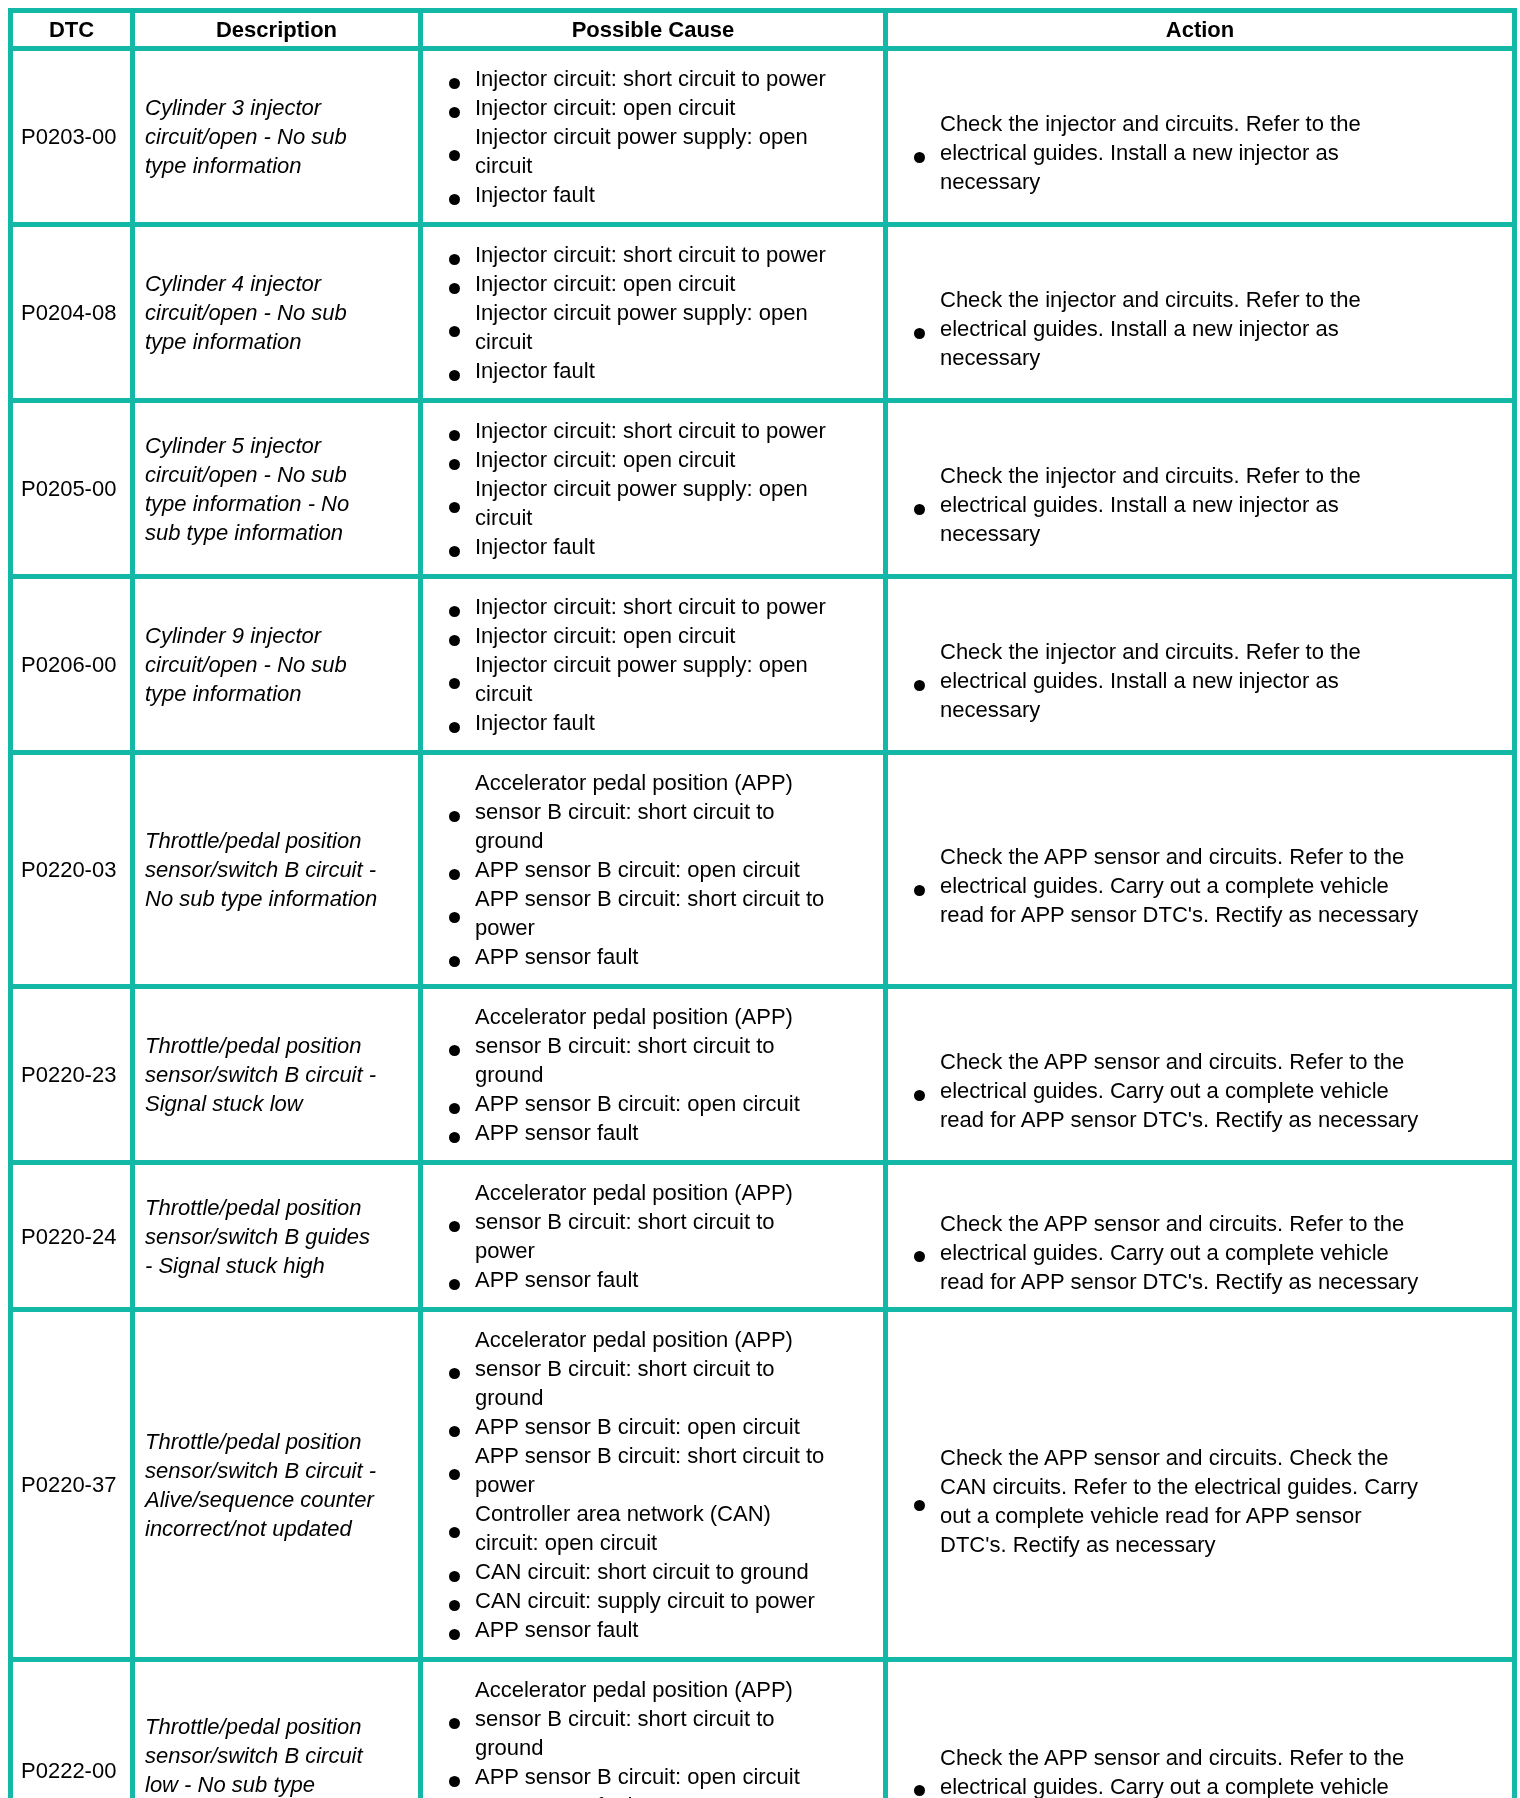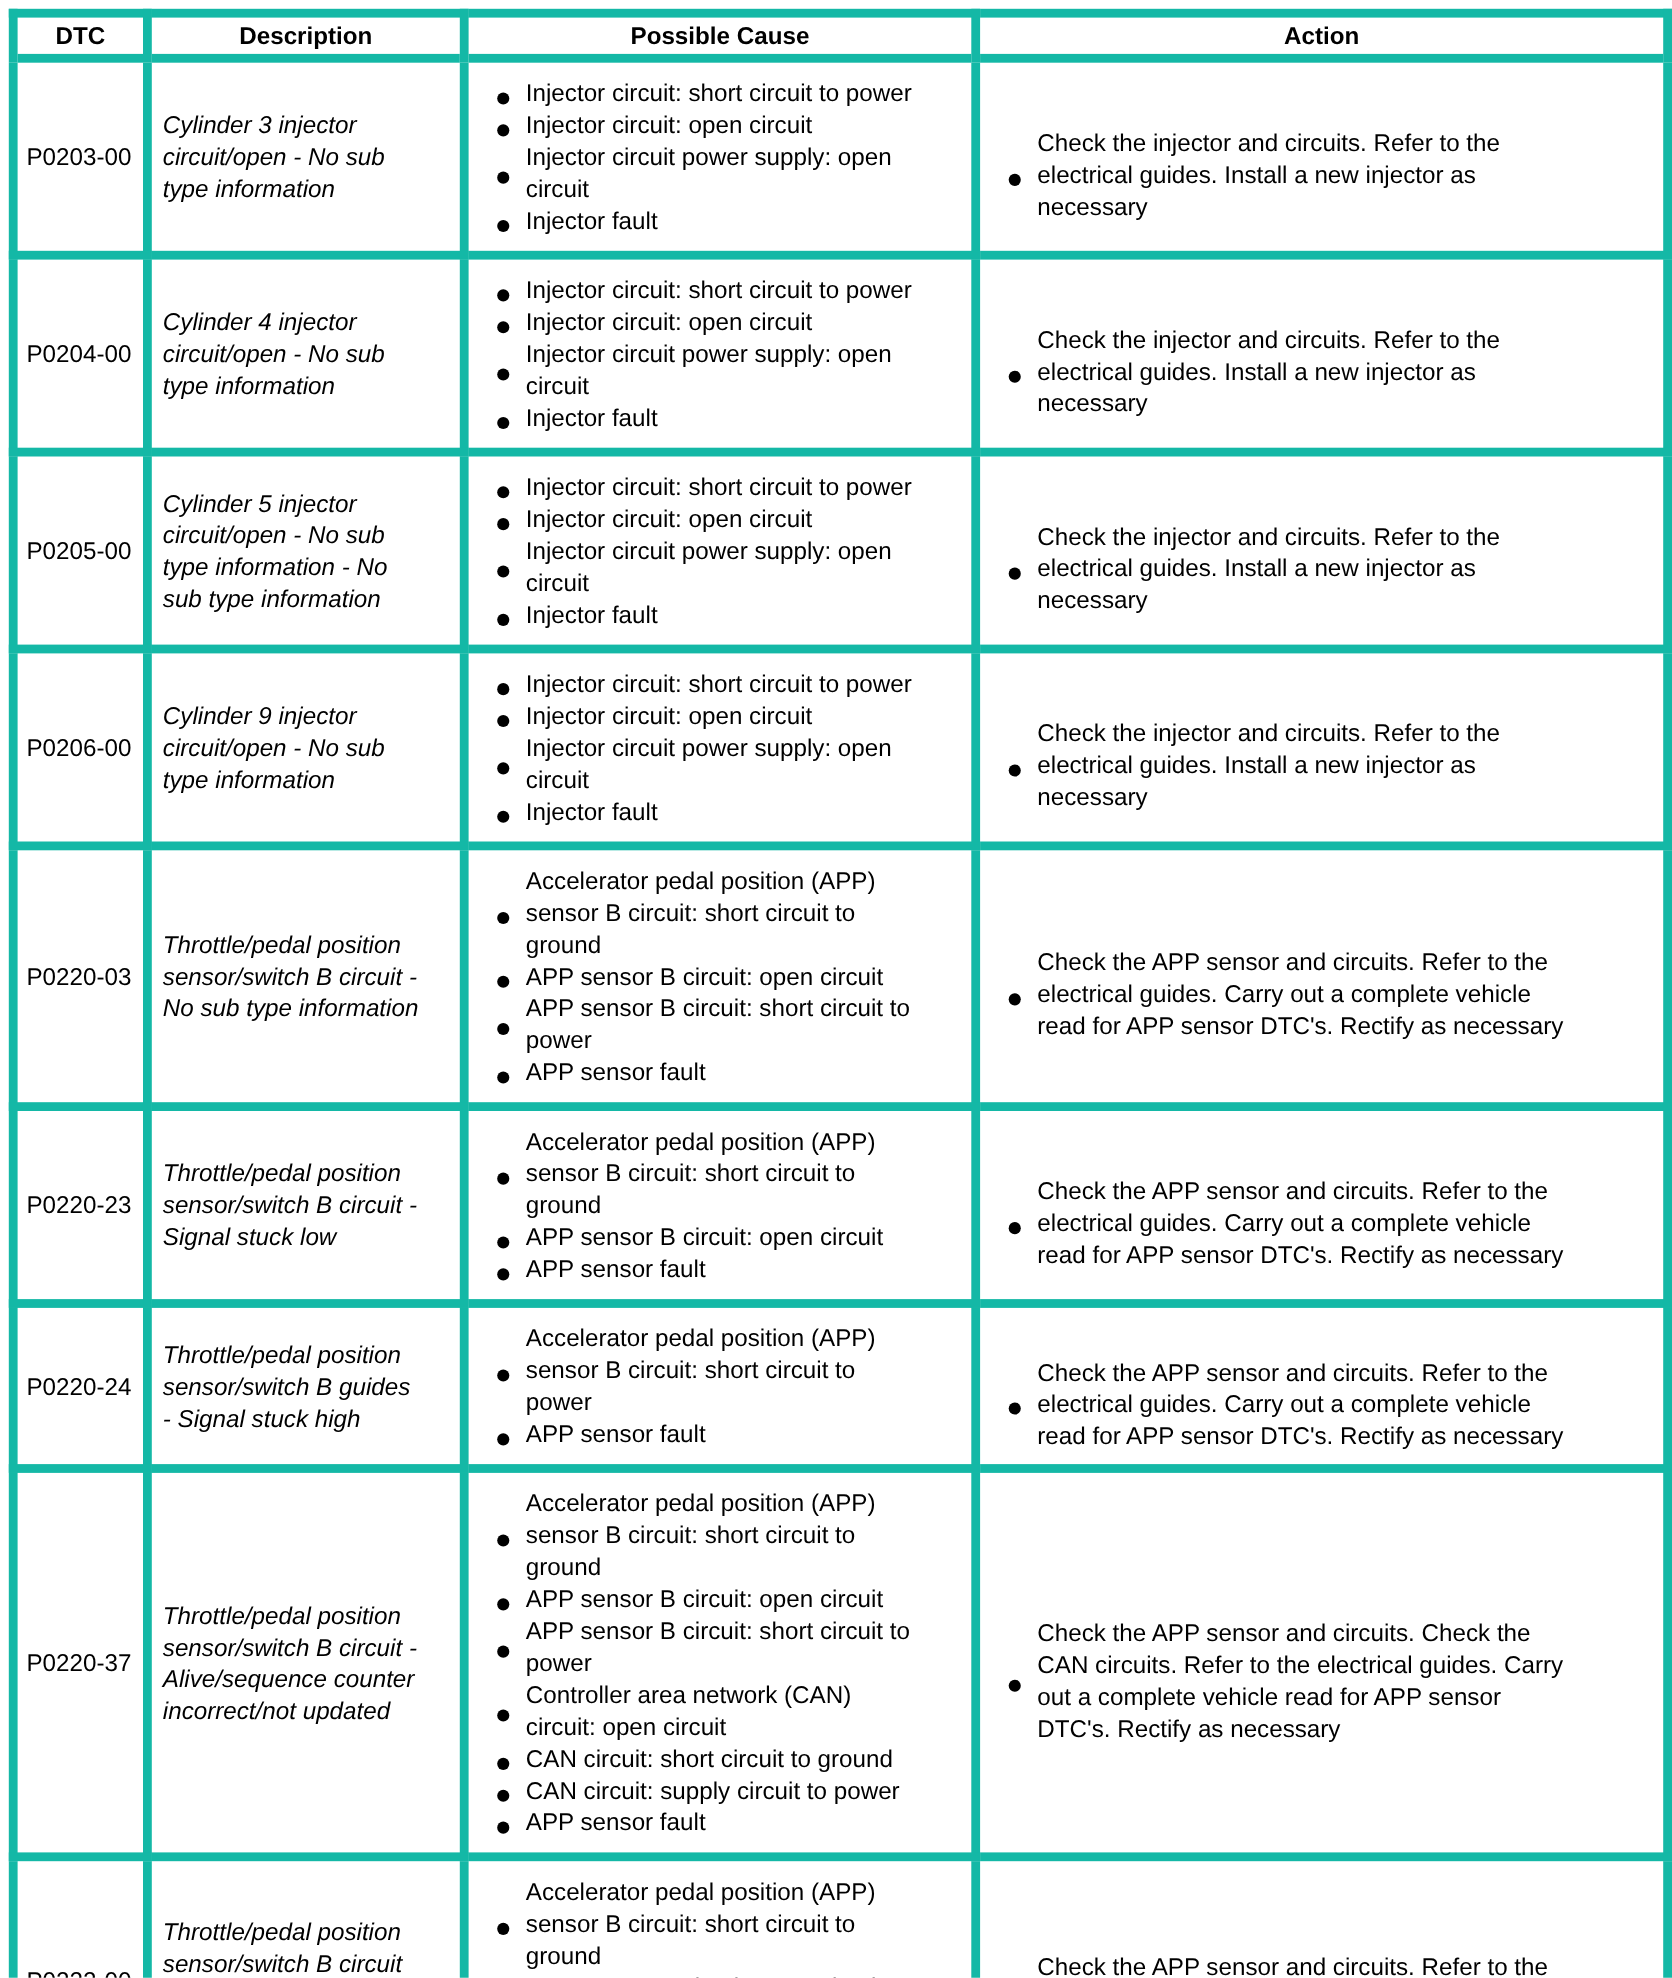--- a/index.html
+++ b/index.html
@@ -13,21 +13,21 @@
     border-collapse:collapse;
     table-layout:fixed;
     width:1504px;
     border:4px solid #000;
   }
   col.c-dtc{width:122px;}
   col.c-desc{width:288px;}
   col.c-cause{width:465px;}
   col.c-action{width:629px;}
   th,td{
-    border:8px solid #14b8a6;
+    border:5px solid #14b8a6;
     font-size:22px;
     line-height:29px;
     vertical-align:middle;
   }
   th{
     border-bottom:4px solid #000;
     font-weight:bold;
     text-align:center;
     padding:2px 0;
   }
@@ -94,21 +94,21 @@
           <ul class="blist">
             <li>
                 <span class="bullet"></span>
                 <span class="btxt">Check the injector and circuits. Refer to the electrical guides. Install a new injector as necessary</span>
               </li>
           </ul>
         </td>
       </tr>
 
       <tr>
-        <td class="dtc">P0204-00</td>
+        <td class="dtc">P0204-08</td>
         <td class="desc">Cylinder 4 injector circuit/open - No sub type information</td>
         <td class="cause">
           <ul class="blist">
             <li>
                 <span class="bullet"></span>
                 <span class="btxt">Injector circuit: short circuit to power</span>
               </li>
             <li>
                 <span class="bullet"></span>
                 <span class="btxt">Injector circuit: open circuit</span>

